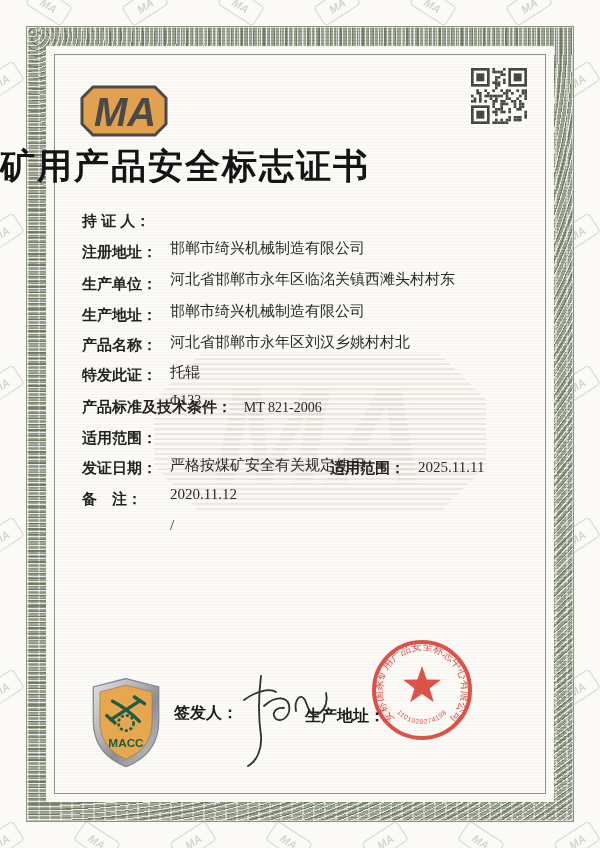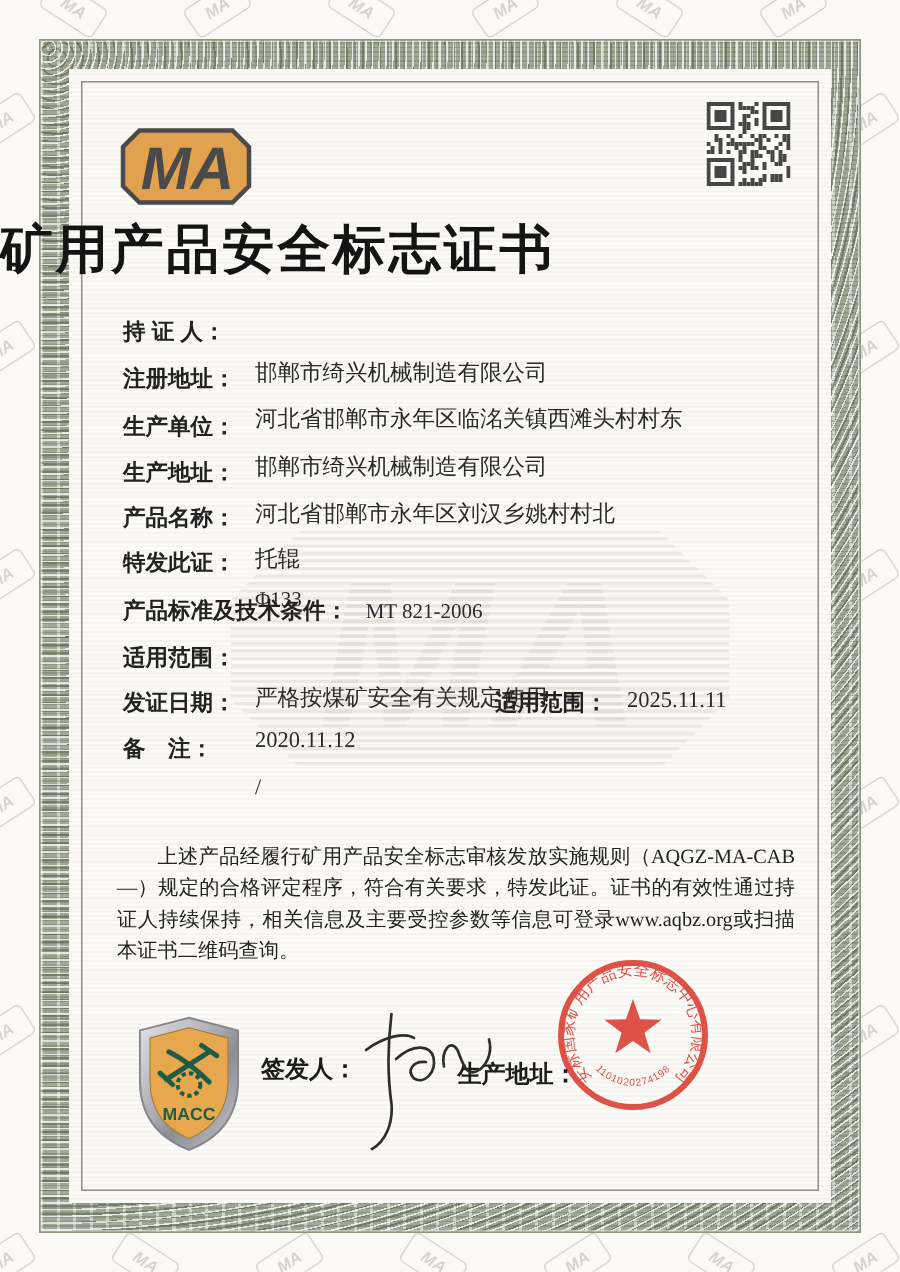--- a/index.html
+++ b/index.html
@@ -337,21 +337,20 @@
       <span class="val">2020.11.12</span>
       <span class="lbl2">适用范围：</span>
       <span class="val2">2025.11.11</span>
     </div>
 
     <div class="row" style="top:490px">
       <span class="lbl">备　注：</span>
       <span class="val">/</span>
     </div>
 
-    <div class="statement">上述产品经履行矿用产品安全标志审核发放实施规则（AQGZ-MA-CAB—）规定的合格评定程序，符合有关要求，特发此证。证书的有效性通过持证人持续保持，相关信息及主要受控参数等信息可登录www.aqbz.org或扫描本证书二维码查询。</div>
 
     <svg class="abs" style="left:84px;top:676px;" width="84" height="94" viewBox="0 0 100 112">
       <defs>
         <linearGradient id="sil" x1="0" y1="0" x2="1" y2="1">
           <stop offset="0" stop-color="#e3e3e7"></stop>
             <stop offset=".45" stop-color="#a9a9af"></stop>
           <stop offset=".6" stop-color="#8c8c93"></stop>
             <stop offset="1" stop-color="#c9c9ce"></stop>
         </linearGradient>
       </defs>

